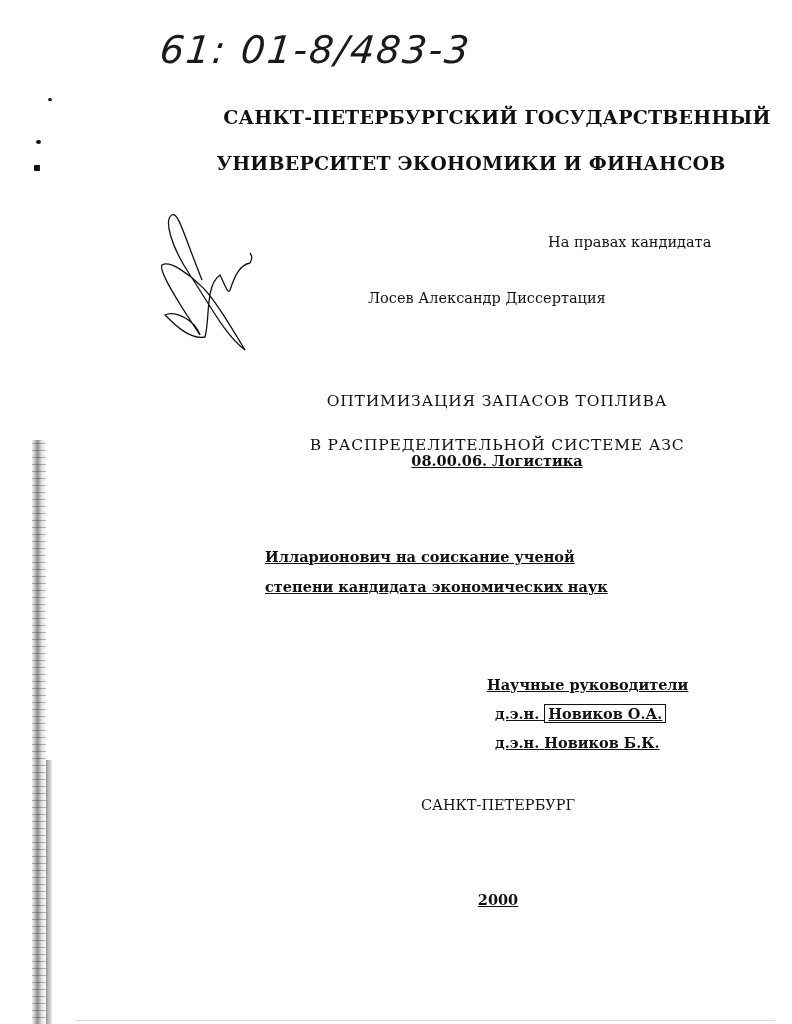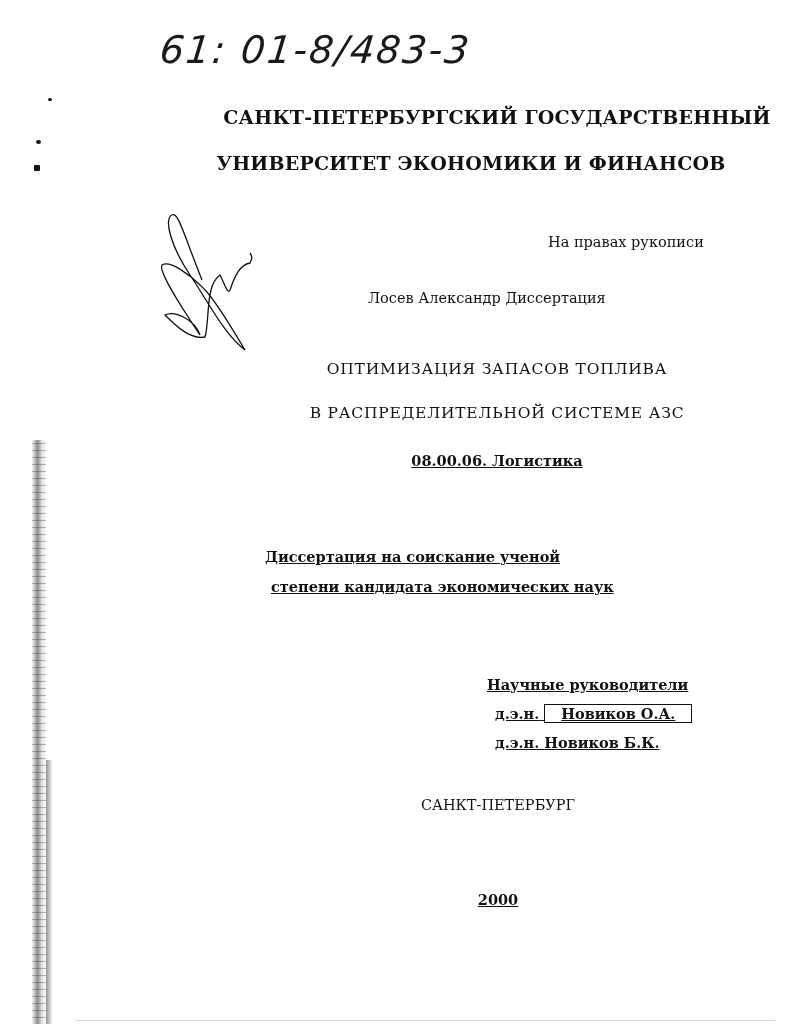--- a/index.html
+++ b/index.html
@@ -8,25 +8,25 @@
       font-family: "DejaVu Serif", "Liberation Serif", serif;
       color: #111;
     }
     .abs { position: absolute; white-space: nowrap; }
     .handwritten {
       left: 160px; top: 28px; font-family: "DejaVu Sans", sans-serif;
       font-style: italic; font-size: 38px; letter-spacing: 2px; color: #1a1a1a;
       font-weight: normal; transform: skewX(-6deg);
     }
     .uni { font-weight: bold; font-size: 19px; letter-spacing: 0.2px; }
-    .caps { font-size: 15.5px; letter-spacing: 0.8px; }
+    .caps { font-size: 15.5px; letter-spacing: 0.8px; margin-top: 32px; }
     .txt { font-size: 14.5px; }
     .bold { font-weight: bold; text-decoration: underline; }
     .center { transform: translateX(-50%); }
-    .boxed { border: 1.2px solid #111; padding: 0 16px; }
+    .boxed { border: 1.2px solid #111; padding: 0 3px; }
     .scan-edge {
       left: 32px; top: 440px; width: 14px; height: 584px;
       background:
         repeating-linear-gradient(0deg, rgba(0,0,0,0.0) 0 6px, rgba(0,0,0,0.35) 6px 7px),
         linear-gradient(90deg, rgba(0,0,0,0.05), rgba(0,0,0,0.55) 40%, rgba(0,0,0,0.15) 70%, rgba(0,0,0,0));
       opacity: 0.8;
     }
     .scan-edge2 {
       left: 46px; top: 760px; width: 6px; height: 264px;
       background: linear-gradient(90deg, rgba(0,0,0,0.6), rgba(0,0,0,0.1));
@@ -48,31 +48,31 @@
 <div class="abs handwritten">61: 01-8/483-3</div>
 
 <div class="abs uni center" style="left:497px;top:106px;">САНКТ-ПЕТЕРБУРГСКИЙ ГОСУДАРСТВЕННЫЙ</div>
 <div class="abs uni center" style="left:471px;top:136px;margin-top:16px;">УНИВЕРСИТЕТ ЭКОНОМИКИ И ФИНАНСОВ</div>
 
 <svg class="abs" style="left:150px;top:205px;" width="120" height="150" viewBox="0 0 120 150">
   <path d="M22 10 C14 14, 20 40, 40 70 C60 100, 75 130, 95 145 C80 120, 62 90, 50 80 C40 70, 20 55, 12 60 C8 66, 30 100, 50 130 C45 115, 25 105, 15 110 C25 120, 40 135, 55 132 C60 115, 55 80, 70 70 C75 80, 78 90, 80 85 C85 70, 90 60, 100 58 C102 55, 103 52, 100 48" fill="none" stroke="#111" stroke-width="1.3"></path>
   <path d="M22 10 C28 6, 34 30, 52 75" fill="none" stroke="#111" stroke-width="1.3"></path>
 </svg>
 
-<div class="abs txt" style="left:548px;top:234px;">На правах рукописи</div>
+<div class="abs txt" style="left:548px;top:234px;">На правах кандидата</div>
 
 <div class="abs txt" style="left:368px;top:290px;">Лосев Александр Диссертация</div>
 
 <div class="abs caps center" style="left:497px;top:360px;">ОПТИМИЗАЦИЯ ЗАПАСОВ ТОПЛИВА</div>
 <div class="abs caps center" style="left:497px;top:404px;">В РАСПРЕДЕЛИТЕЛЬНОЙ СИСТЕМЕ АЗС</div>
 
 <div class="abs txt bold center" style="left:497px;top:452px;">08.00.06. Логистика</div>
 
-<div class="abs txt bold" style="left:265px;top:548px;">Диссертация на соискание ученой</div>
-<div class="abs txt bold" style="left:271px;top:578px;">степени кандидата экономических наук</div>
+<div class="abs txt bold" style="left:265px;top:548px;">Илларионович на соискание ученой</div>
+<div class="abs txt bold" style="left:265px;top:578px;">степени кандидата экономических наук</div>
 
 <div class="abs txt bold" style="left:487px;top:676px;">Научные руководители</div>
 <div class="abs txt bold" style="left:495px;top:705px;">
   <span>д.э.н.</span>
   <span class="boxed">Новиков О.А.</span>
 </div>
 <div class="abs txt bold" style="left:495px;top:734px;">
   <span>д.э.н.</span>
   <span>Новиков Б.К.</span>
 </div>

